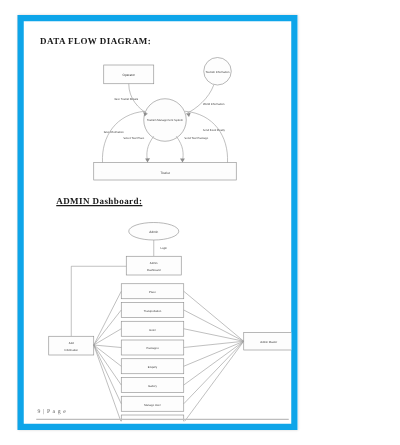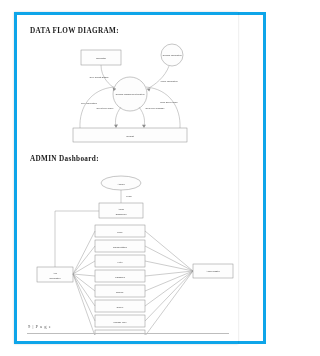--- a/index.html
+++ b/index.html
@@ -2,37 +2,37 @@
 <html><head>
 <meta charset="utf-8">
 <style>
   html,body{margin:0;padding:0;}
   body{
     width:252px;height:356px;overflow:hidden;
     background:#ffffff;
     font-family:"Liberation Serif", serif;
   }
   #page{
-    position:absolute;left:14px;top:12px;width:252px;height:332px;
+    position:absolute;left:14px;top:12px;width:224px;height:332px;
     background:#ffffff;
-    border:3px solid #0ea5e9;
+    border:5px solid #0ea5e9;
     box-sizing:border-box;
     overflow:hidden;
   }
   .heading{
     position:absolute;
     font-family:"Liberation Serif", serif;
     font-weight:bold;
     font-size:7.2px;
     letter-spacing:.35px;
     color:#1b1b1b;
     white-space:nowrap;
   }
   #h-dfd{left:13px;top:12px;}
-  #h-admin{left:13px;top:140px;}
+  #h-admin{left:26px;top:140px;text-decoration:underline;}
 
   .fig{position:absolute;left:0;top:0;}
 
   
   #footer-line{
     position:absolute;left:10px;top:318px;width:202px;height:0;
     border-top:1px solid #bdbdbd;
   }
   #footer-text{
     position:absolute;left:11px;top:309px;

